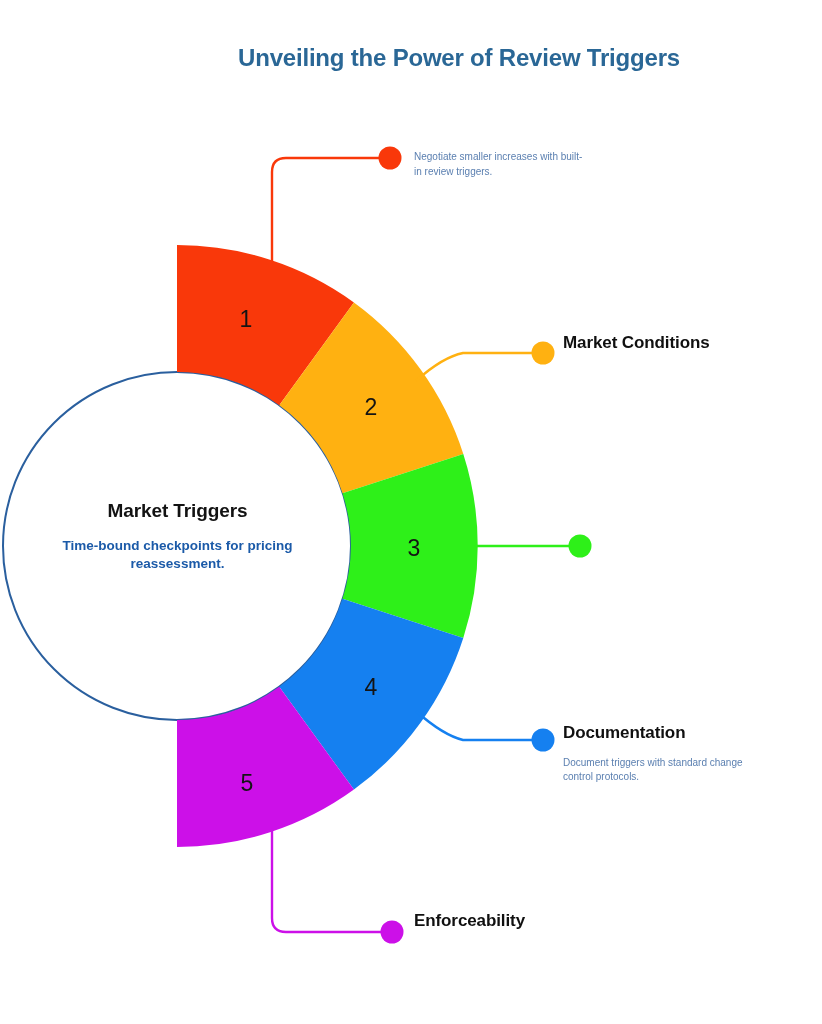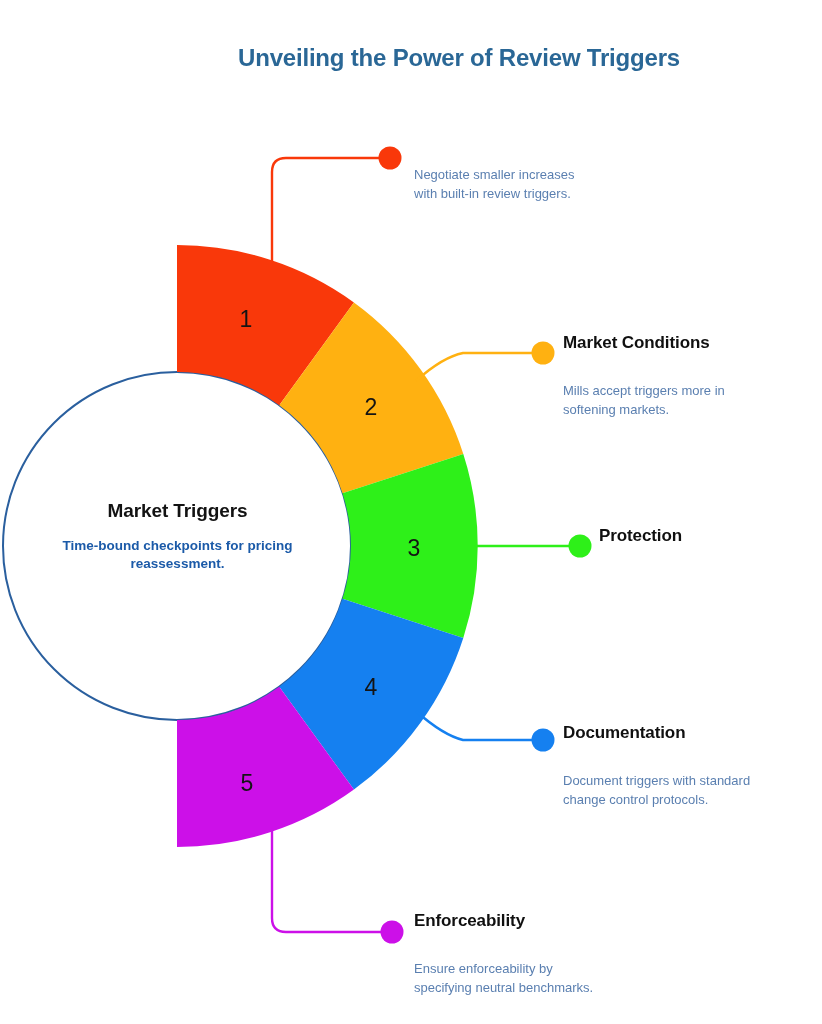--- a/index.html
+++ b/index.html
@@ -67,22 +67,22 @@
     width: 240px;
   }
   .callout-title {
     font-size: 17px;
     font-weight: bold;
     color: #101010;
     line-height: 1.28;
     letter-spacing: -0.1px;
   }
   .callout-desc {
-    margin-top: 28px;
-    font-size: 13px;
+    margin-top: 12px;
+    font-size: 10px;
     line-height: 1.45;
     color: #5a7fb0;
   }
 
   .c1 { left: 414px; top: 138px; width: 170px; }
   .c2 { left: 563px; top: 332px; width: 210px; }
   .c3 { left: 599px; top: 525px; width: 200px; }
   .c4 { left: 563px; top: 722px; width: 200px; }
   .c5 { left: 414px; top: 910px; width: 200px; }
 
@@ -159,28 +159,25 @@
   <div class="hub-title">Market Triggers</div>
   <div class="hub-sub">Time-bound checkpoints for pricing reassessment.</div>
 </div>
 
 <div class="callout c1">
   <div class="callout-desc">Negotiate smaller increases with built-in review triggers.</div>
 </div>
 
 <div class="callout c2">
   <div class="callout-title">Market Conditions</div>
-  <div class="callout-desc">Mills accept triggers more in softening markets.</div>
 </div>
 
 <div class="callout c3">
-  <div class="callout-title">Protection</div>
 </div>
 
 <div class="callout c4">
   <div class="callout-title">Documentation</div>
   <div class="callout-desc">Document triggers with standard change control protocols.</div>
 </div>
 
 <div class="callout c5">
   <div class="callout-title">Enforceability</div>
-  <div class="callout-desc">Ensure enforceability by specifying neutral benchmarks.</div>
 </div>
 
 </body></html>

